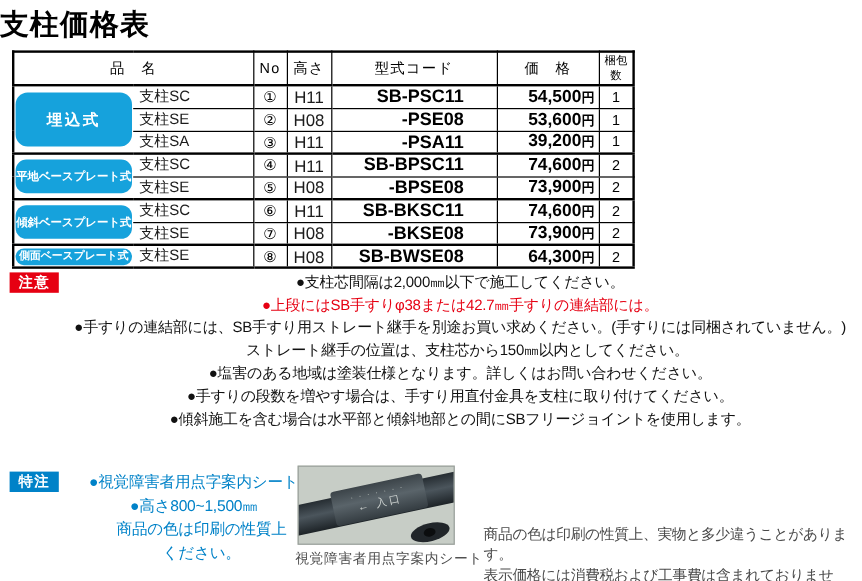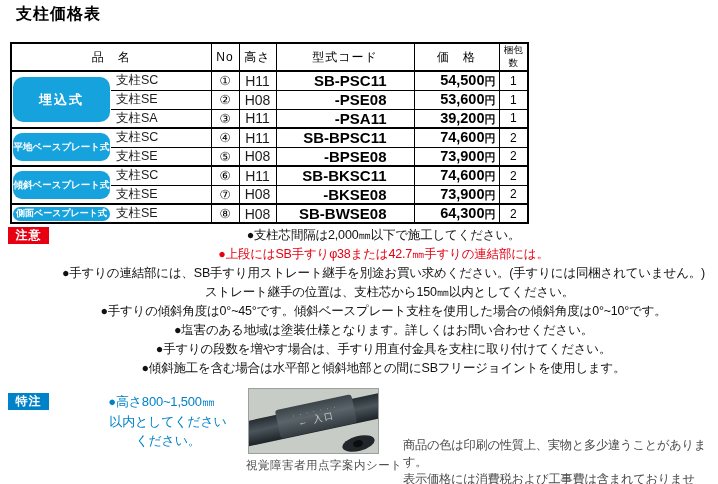--- a/index.html
+++ b/index.html
@@ -1,21 +1,21 @@
 <!DOCTYPE html>
 <html><head>
 <meta charset="utf-8">
 <style>
   * { margin:0; padding:0; box-sizing:border-box; }
   html,body { width:718px; height:484px; background:#ffffff;
     font-family:"Liberation Sans", sans-serif; color:#000; overflow:hidden; }
   .abs { position:absolute; }
 
   
-  #page-title { left:16px; top:4px; font-size:16px; font-weight:bold; letter-spacing:1px; color:#000; }
+  #page-title { left:0; top:4px; font-size:24px; font-weight:bold; letter-spacing:1px; color:#000; }
 
   
   #table-wrap { left:10px; top:42px; }
   table { border-collapse:collapse; table-layout:fixed; width:517px; border:2px solid #000; }
   col.w-cat{width:100px;} col.w-name{width:100px;} col.w-no{width:28px;}
   col.w-ht{width:37px;} col.w-code{width:138px;} col.w-price{width:85px;} col.w-pack{width:29px;}
   th { height:20px; font-size:12px; font-weight:normal; text-align:center;
        border-bottom:2px solid #000; letter-spacing:1px; }
   th.small { font-size:9.5px; letter-spacing:0; }
   td { height:19px; font-size:12.5px; vertical-align:middle; overflow:hidden; white-space:nowrap; }
@@ -183,32 +183,32 @@
   </table>
 </div>
 
 <div class="abs" id="caution">
   <div class="tag">注意</div>
   <div class="note-lines">
       <div class="note-line">●支柱芯間隔は2,000㎜以下で施工してください。</div>
       <div class="note-line red">●上段にはSB手すりφ38または42.7㎜手すりの連結部には。</div>
       <div class="note-line">●手すりの連結部には、SB手すり用ストレート継手を別途お買い求めください。(手すりには同梱されていません。)</div>
       <div class="note-line indent">ストレート継手の位置は、支柱芯から150㎜以内としてください。</div>
-      <div class="note-line">●手すりの傾斜角度は0°~45°です。傾斜ベースプレート支柱を使用した場合の傾斜角度は0°~10°です。</div>
       <div class="note-line">●塩害のある地域は塗装仕様となります。詳しくはお問い合わせください。</div>
       <div class="note-line">●手すりの段数を増やす場合は、手すり用直付金具を支柱に取り付けてください。</div>
       <div class="note-line">●傾斜施工を含む場合は水平部と傾斜地部との間にSBフリージョイントを使用します。</div>
     </div>
 </div>
 
 <div class="abs" id="special">
   <div class="tag">特注</div>
   <div class="note-lines">
+      <div class="note-line">●視覚障害者用点字案内シート</div>
       <div class="note-line">●高さ800~1,500㎜</div>
-      <div class="note-line indent">以内としてください</div>
+      <div class="note-line indent">商品の色は印刷の性質上</div>
       <div class="note-line indent">ください。</div>
     </div>
 </div>
 
 <div class="abs" id="photo">
   <div id="pipe"></div>
   <div id="sleeve">
     <div id="braille-dots">・・・・・・・</div>
     <div id="sleeve-label">← 入口</div>
   </div>

